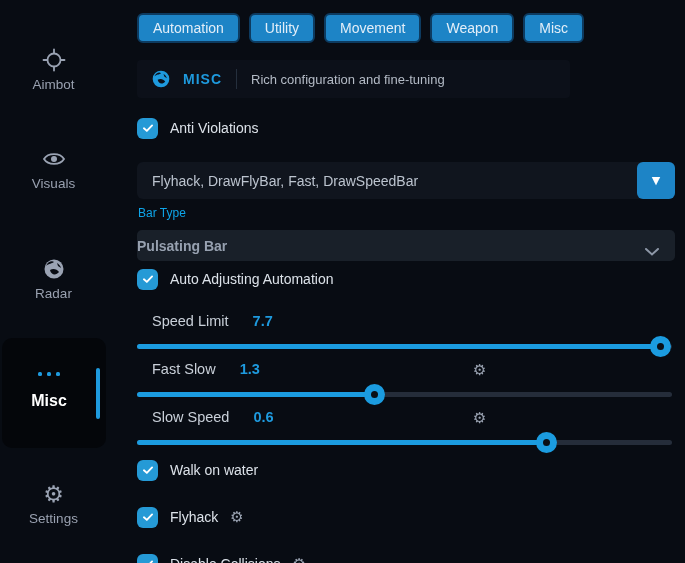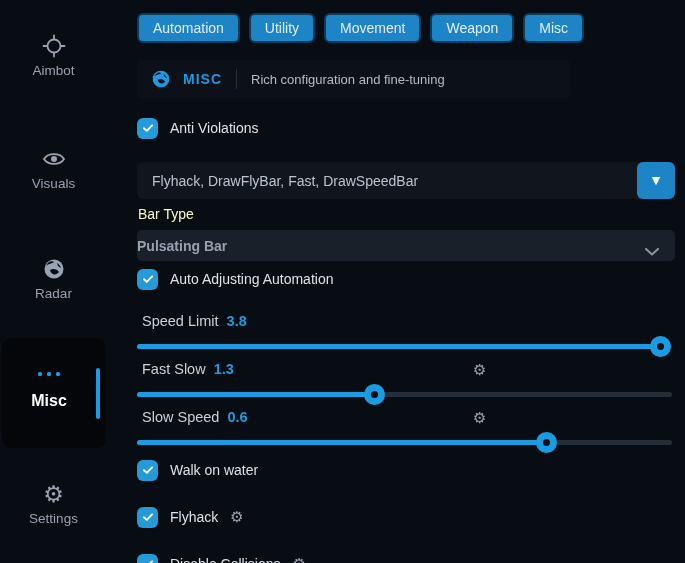--- a/index.html
+++ b/index.html
@@ -59,47 +59,47 @@
     background:#10151e; border-radius:6px; display:flex; align-items:center; cursor:pointer;
   }
   .multiselect-value { padding-left:15px; font-size:14px; color:#bcc4cf; }
   .multiselect-btn {
     position:absolute; right:0; top:0; width:38px; height:37px;
     background:#1d84c6; border:none; border-radius:6px;
     color:#ffffff; font-size:11px; cursor:pointer;
     display:flex; align-items:center; justify-content:center;
     font-family:"DejaVu Sans",sans-serif;
   }
-  .field-label { position:absolute; left:138px; font-size:14px; color:#fef9c3; }
+  .field-label { position:absolute; left:138px; font-size:12px; color:#0ea5e9; }
   .select {
     position:absolute; left:137px; top:230px; width:538px; height:31px;
     background:#192029; border-radius:5px; display:flex; align-items:center; cursor:pointer;
   }
   .select-value { font-size:14px; font-weight:bold; color:#97a1b0; }
   .select-chevron { position:absolute; right:16px; top:12px; }
   
-  .slider-label { position:absolute; left:142px; font-size:14.5px; color:#c9d0d9; display:flex; gap:8px; align-items:center; }
+  .slider-label { position:absolute; left:152px; font-size:14.5px; color:#c9d0d9; display:flex; gap:24px; align-items:center; }
   .slider-value { color:#1e9ade; font-weight:bold; font-size:14.5px; }
   .slider { position:absolute; left:137px; width:535px; height:21px; cursor:pointer; }
   .slider-track { position:absolute; left:0; right:0; top:8px; height:5px; background:#252d3a; border-radius:3px; }
   .slider-fill { position:absolute; left:0; top:8px; height:5px; background:#1b9ce0; border-radius:3px; }
   .slider-handle {
     position:absolute; top:0; width:21px; height:21px; margin-left:-10px;
     background:#1b9ce0; border-radius:50%;
     display:flex; align-items:center; justify-content:center;
   }
   .slider-handle i { width:7px; height:7px; background:#0a0f16; border-radius:50%; }
   .gear-abs { position:absolute; left:473px; }
 </style>
 </head>
 <body>
 
 <div class="app">
 
-  <div class="side-item" style="top:34px">
+  <div class="side-item" style="top:48px">
     <span class="side-icon">
       <svg width="24" height="24" viewBox="0 0 24 24" fill="none" stroke="#9aa3b3" stroke-width="1.8" stroke-linecap="round">
         <circle cx="12" cy="12" r="6.5"></circle>
         <line x1="12" y1="1.5" x2="12" y2="5"></line>
           <line x1="12" y1="19" x2="12" y2="22.5"></line>
         <line x1="1.5" y1="12" x2="5" y2="12"></line>
           <line x1="19" y1="12" x2="22.5" y2="12"></line>
       </svg>
     </span>
     <span>Aimbot</span>
@@ -196,21 +196,21 @@
     <span class="checkbox">
       <svg width="14" height="14" viewBox="0 0 24 24" fill="none" stroke="#ffffff" stroke-width="3.2" stroke-linecap="round" stroke-linejoin="round">
           <polyline points="5 12.5 10 17 19 7.5"></polyline>
         </svg>
     </span>
     <span class="check-label">Auto Adjusting Automation</span>
   </div>
 
   <div class="slider-label" style="top:313px">
     <span>Speed Limit</span>
-    <span class="slider-value">3.8</span>
+    <span class="slider-value">7.7</span>
   </div>
   <div class="slider" style="top:336px">
     <div class="slider-track"></div>
     <div class="slider-fill" style="width: 97.8%;"></div>
     <div class="slider-handle" style="left: 97.8%;">
         <i></i>
       </div>
   </div>
 
   <div class="slider-label" style="top:361px">

